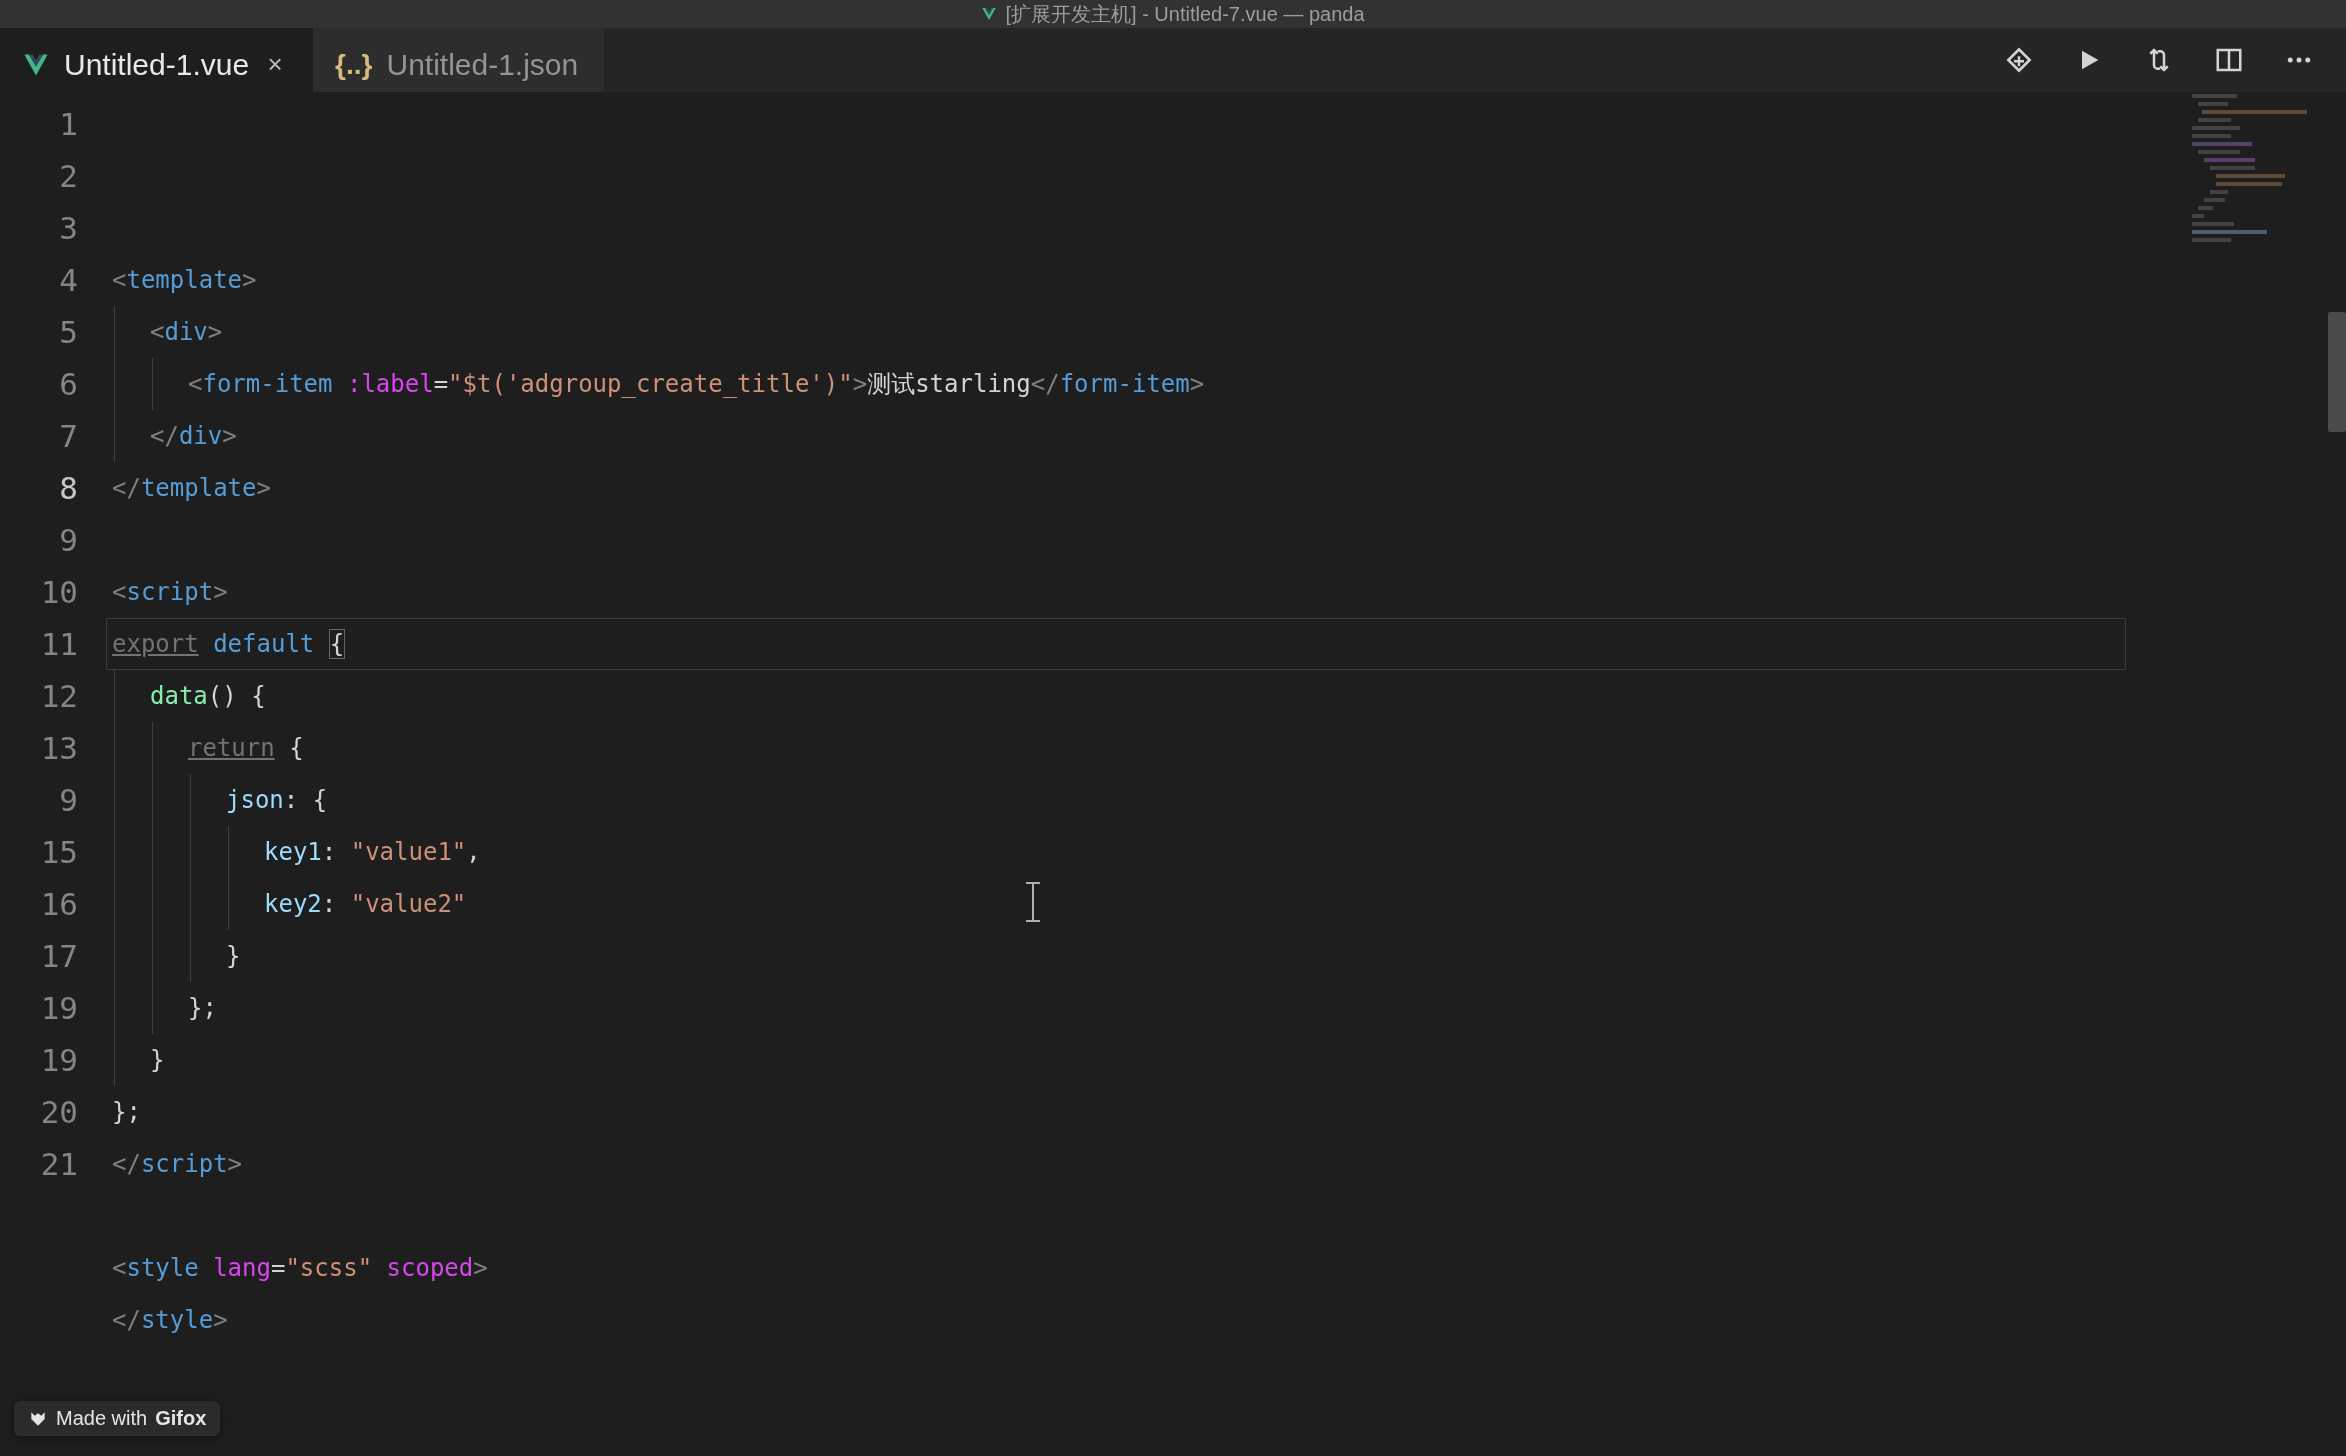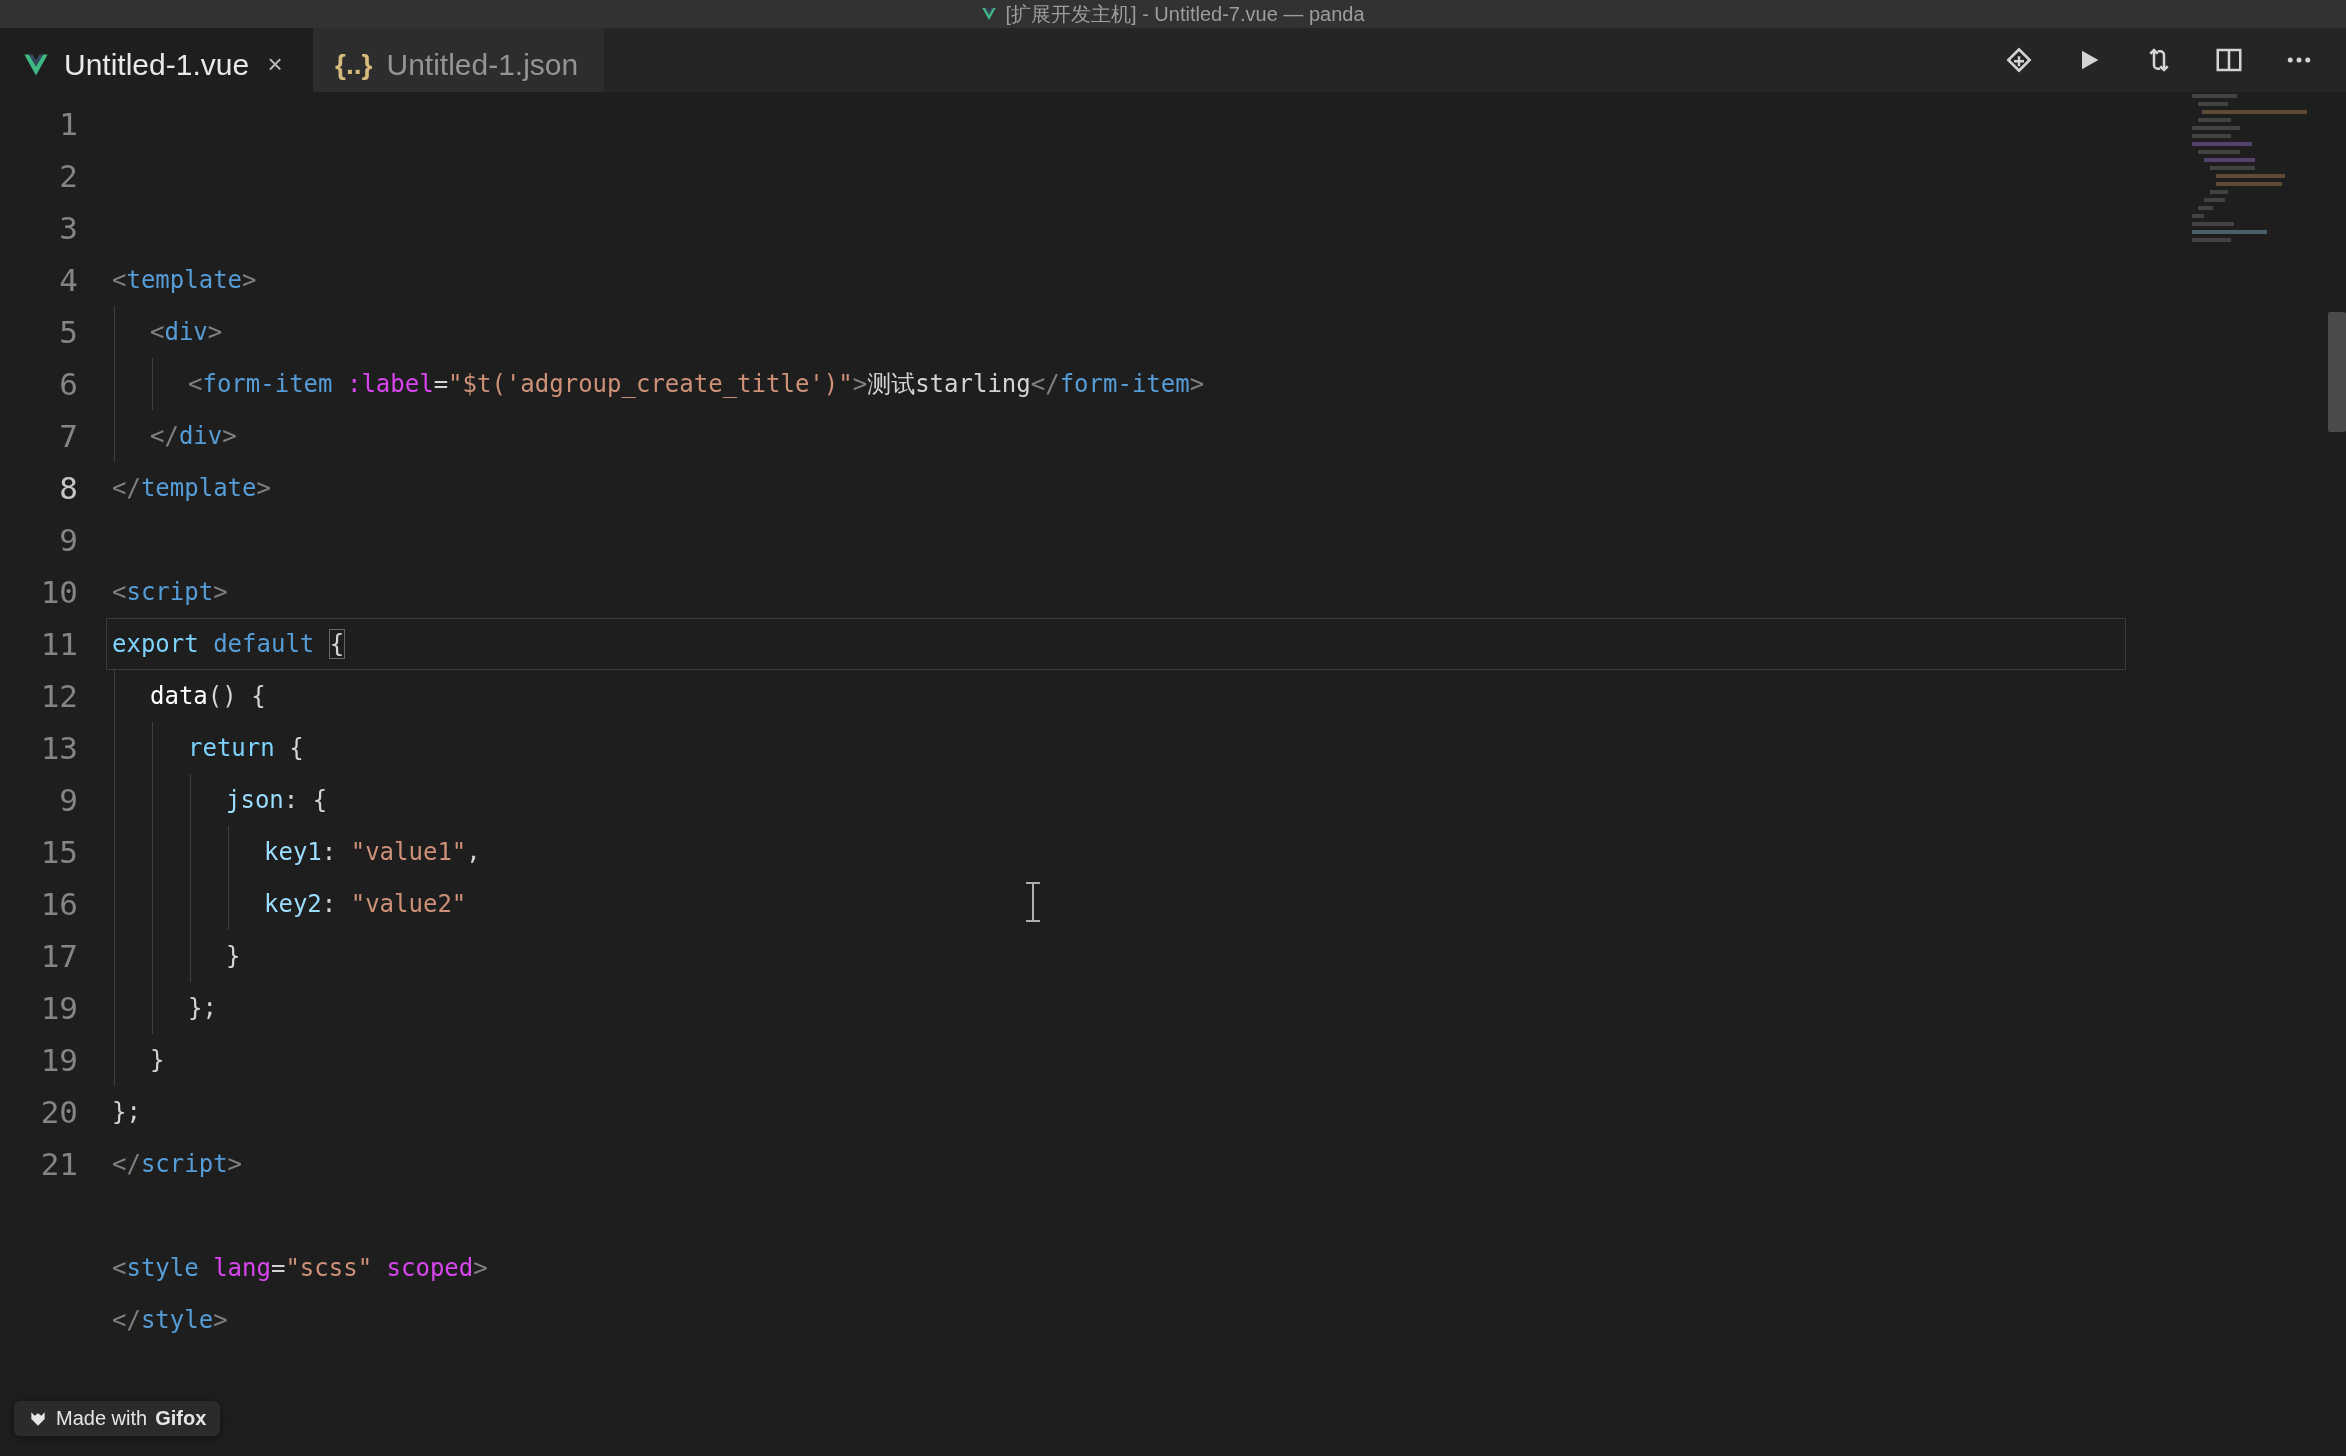--- a/index.html
+++ b/index.html
@@ -103,23 +103,23 @@
     top: 0; bottom: 0;
     width: 1px;
     background: #404040;
   }
   
   .p  { color: #808080; }   
   .tN { color: #569cd6; }   
   .attr{ color: #d946ef; }
   .op { color: #d4d4d4; }
   .str{ color: #ce9178; }
-  .kw { color: #7dd3fc; }   
+  .kw { color: #737373; text-decoration: underline; }   
   .kw2{ color: #569cd6; }   
-  .fn { color: #ffffff; }
+  .fn { color: #86efac; }
   .id { color: #9cdcfe; }
   .txt{ color: #d4d4d4; }
   .br-hl{ border:1px solid #666; }
 
   .minimap {
     position: absolute;
     top: 2px; right: 4px;
     width: 150px; height: 130px;
     opacity: 0.6;
     pointer-events: none;

